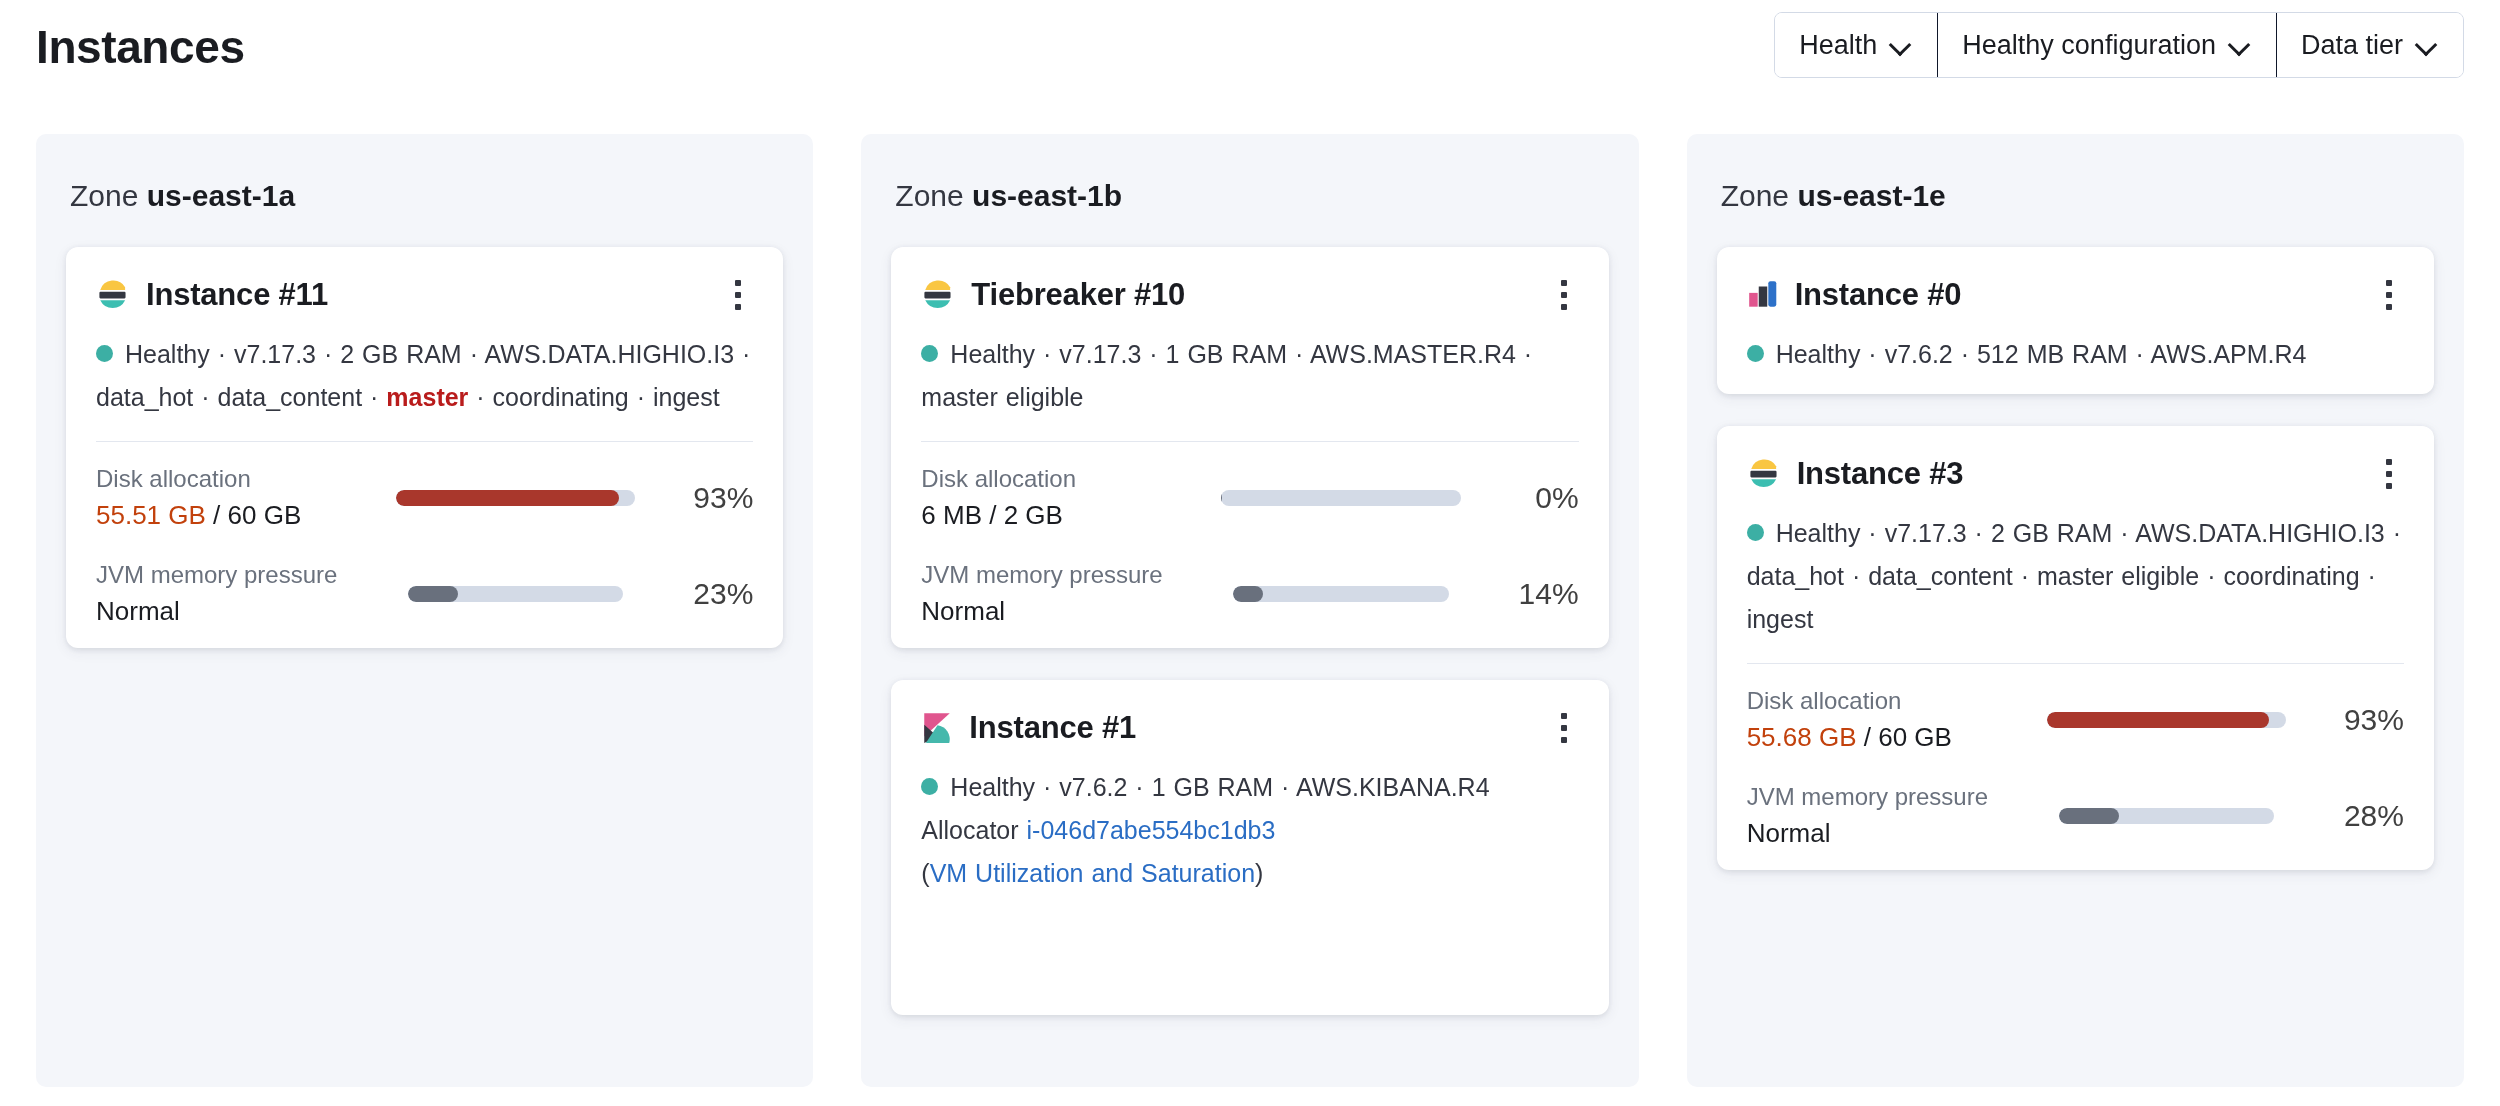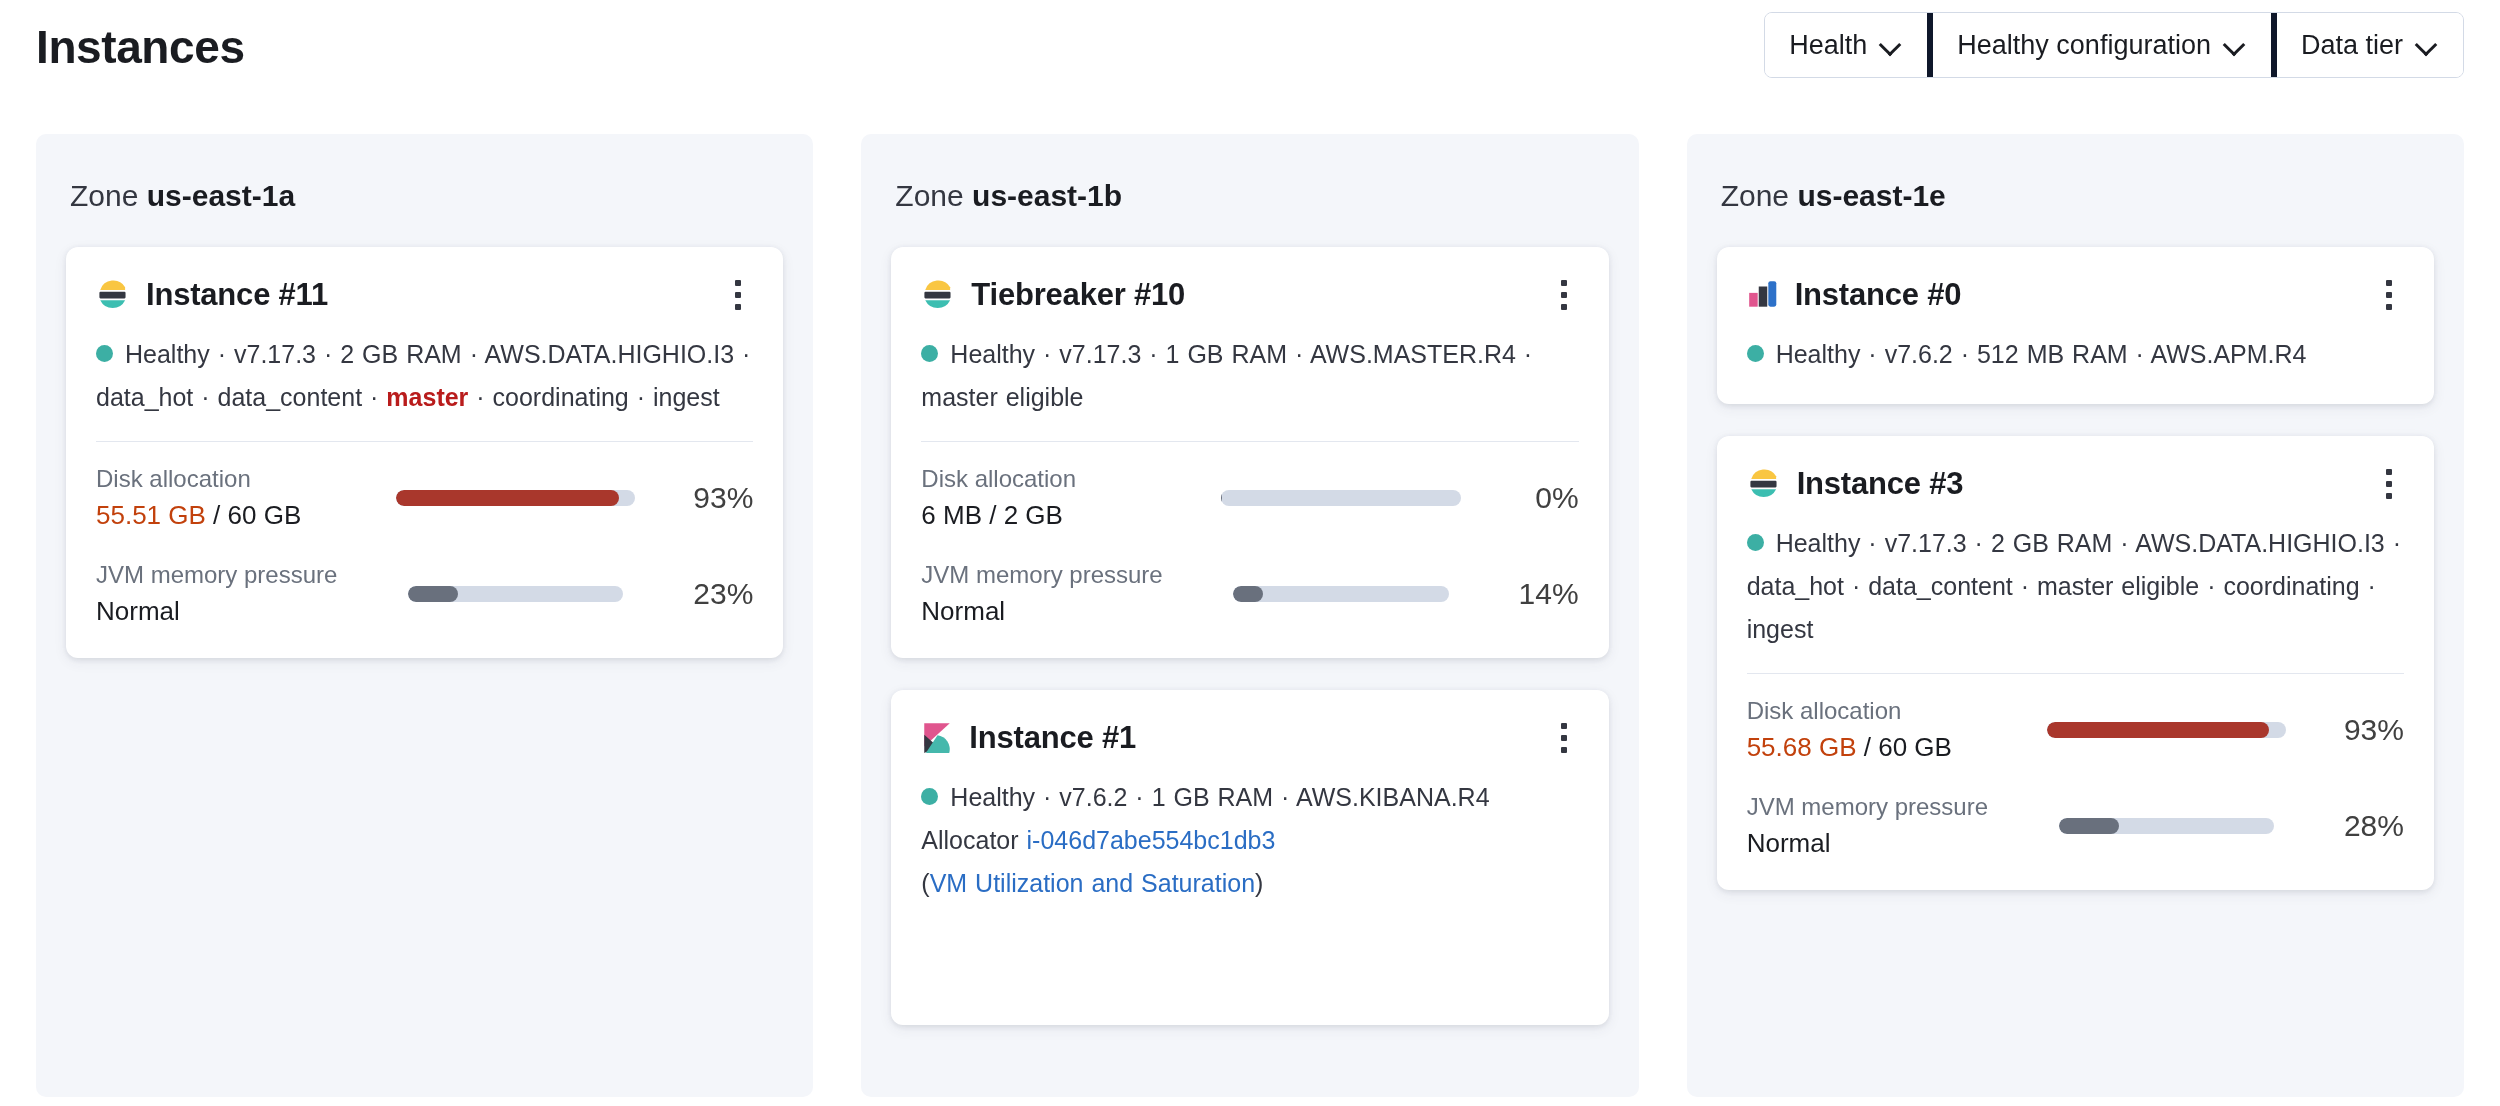--- a/index.html
+++ b/index.html
@@ -48,21 +48,21 @@
     background: #FFFFFF;
     height: 66px;
     overflow: hidden;
   }
 
   .filter-btn {
     display: flex;
     align-items: center;
     gap: 14px;
     padding: 0 24px;
-    border-right: 6px solid #0f172a;
+    border-right: 1px solid #0f172a;
     background: #FFFFFF;
     cursor: pointer;
     font-size: 27px;
     color: #1A1C21;
     white-space: nowrap;
   }
   .filter-btn:last-child { border-right: none; }
 
   .chev {
     display: inline-block;
@@ -103,21 +103,21 @@
     margin: 17px 0 34px 4px;
     font-weight: normal;
   }
   .zone-title b { font-weight: bold; color: #1A1C21; }
 
   
   .card {
     background: #FFFFFF;
     border-radius: 12px;
     box-shadow: 0 1.5px 5px rgba(50,60,80,0.10), 0 4px 14px rgba(50,60,80,0.07);
-    padding: 26px 30px 28px 30px;
+    padding: 26px 30px 18px 30px;
     margin-bottom: 32px;
     position: relative;
   }
 
   .card-head {
     display: flex;
     align-items: center;
     justify-content: space-between;
     margin-bottom: 16px;
   }

